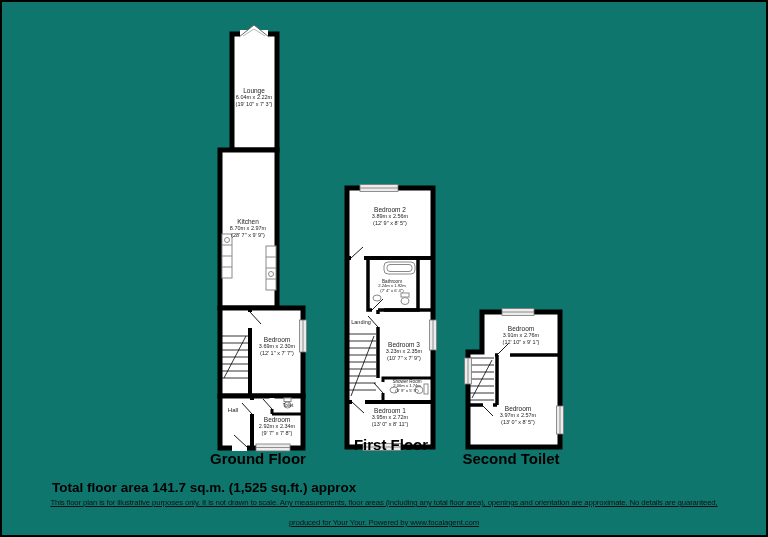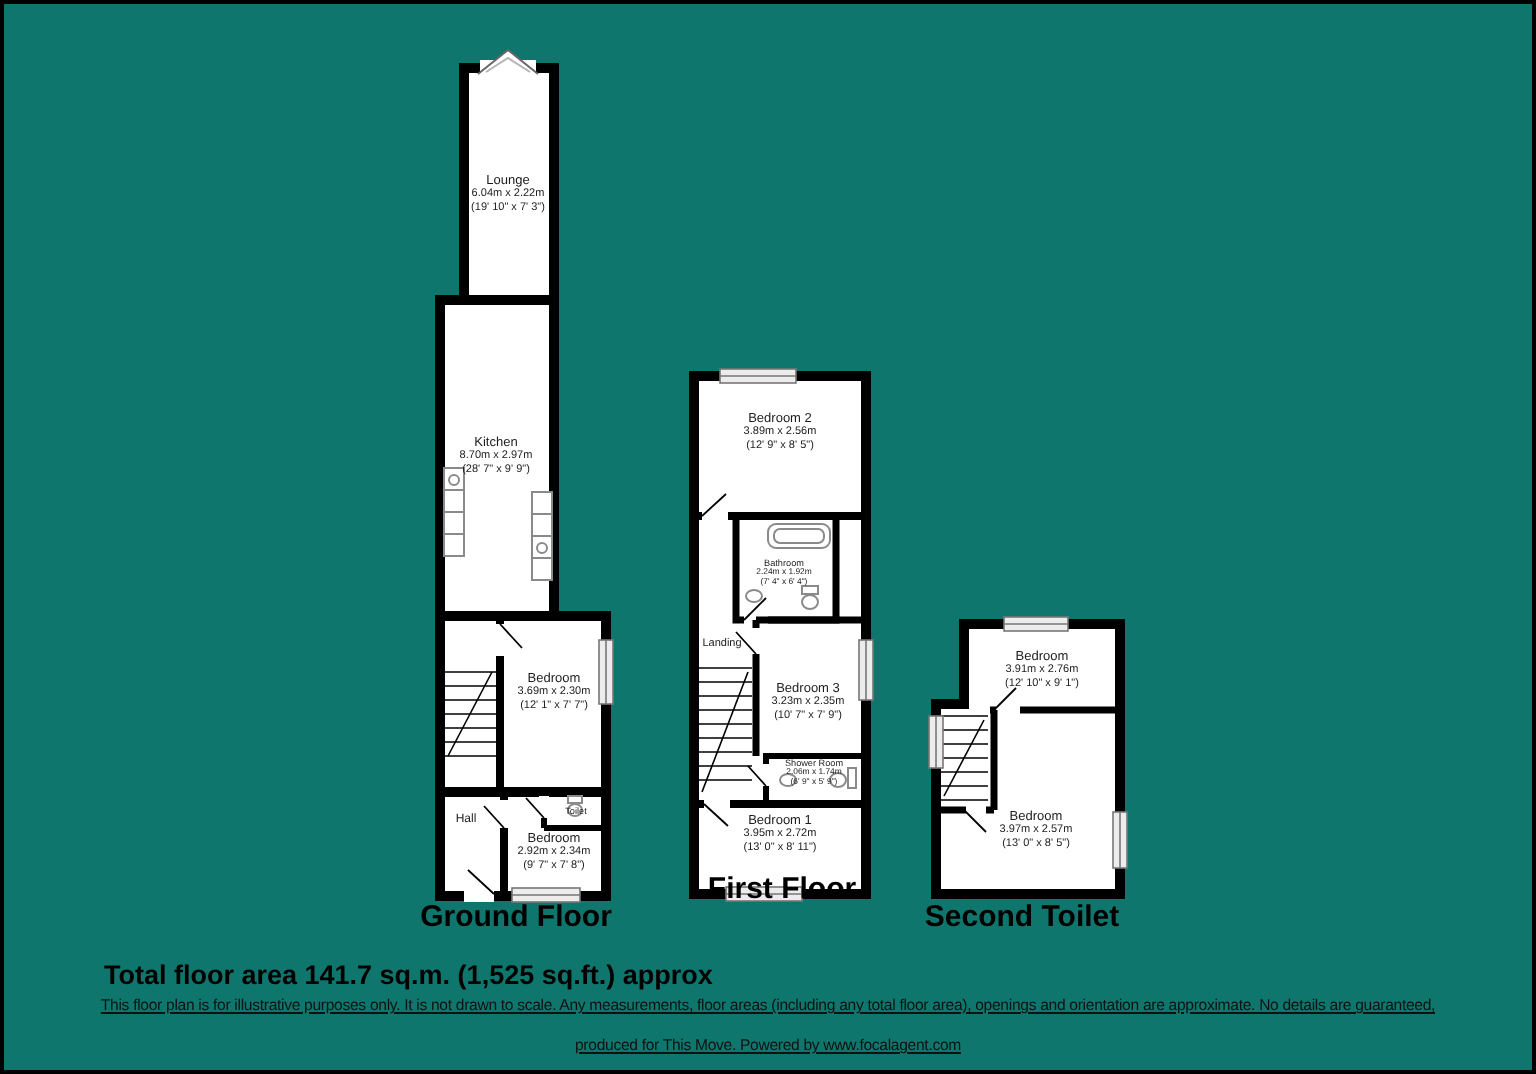--- a/index.html
+++ b/index.html
@@ -262,16 +262,16 @@
     <div class="rdim">3.97m x 2.57m</div>
     <div class="rdim">(13' 0" x 8' 5")</div>
   </div>
 
   <div class="floor-title" style="left:258px;top:450px">Ground Floor</div>
   <div class="floor-title" style="left:391px;top:436px">First Floor</div>
   <div class="floor-title" style="left:511px;top:450px">Second Toilet</div>
 
   <div class="total">Total floor area 141.7 sq.m. (1,525 sq.ft.) approx</div>
   <div class="disc" style="top:498px">This floor plan is for illustrative purposes only. It is not drawn to scale. Any measurements, floor areas (including any total floor area), openings and orientation are approximate. No details are guaranteed,</div>
-  <div class="disc" style="top:518px">produced for This Move. Powered by www.focalagent.com</div>
+  <div class="disc" style="top:518px">produced for Your Your. Powered by www.focalagent.com</div>
 
   <div class="frame"></div>
 </div>
 
 </body></html>

